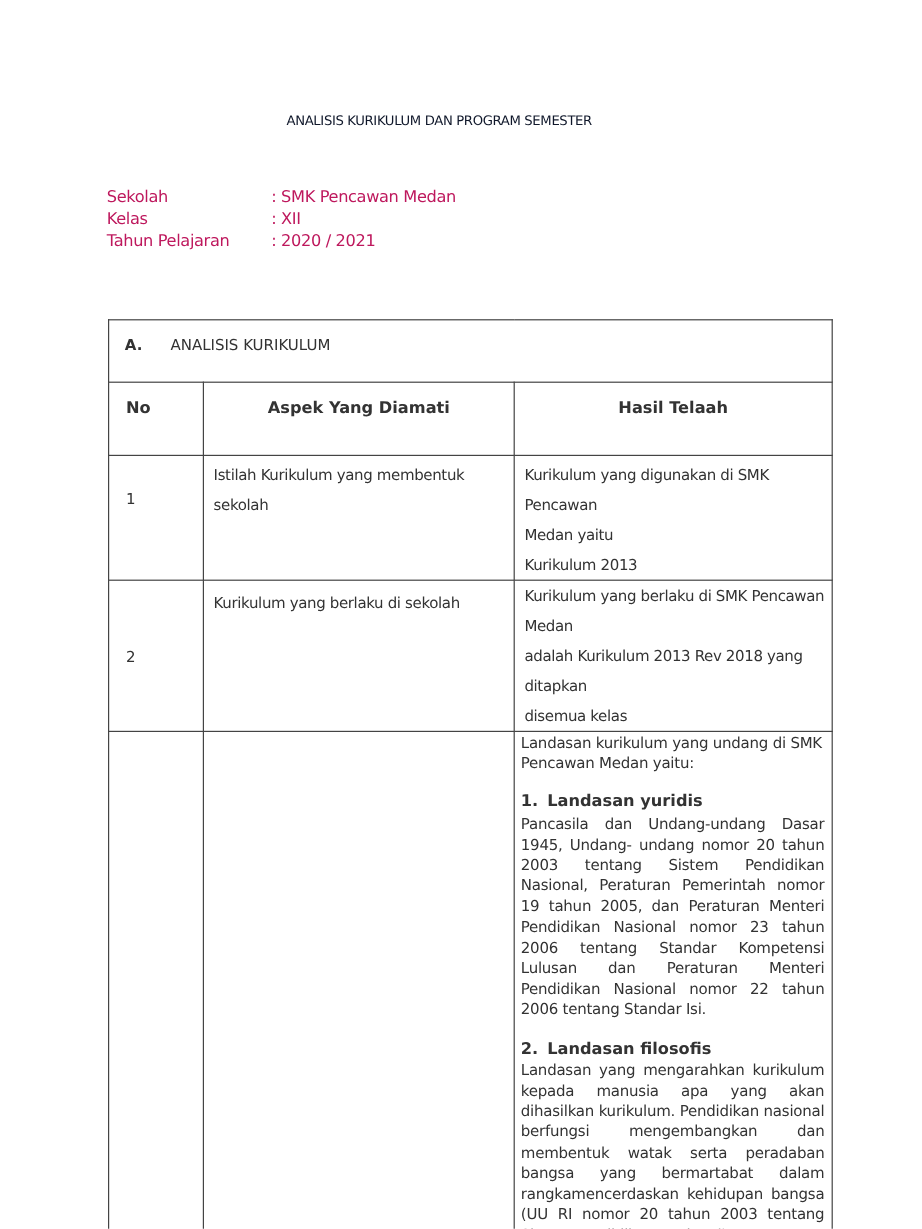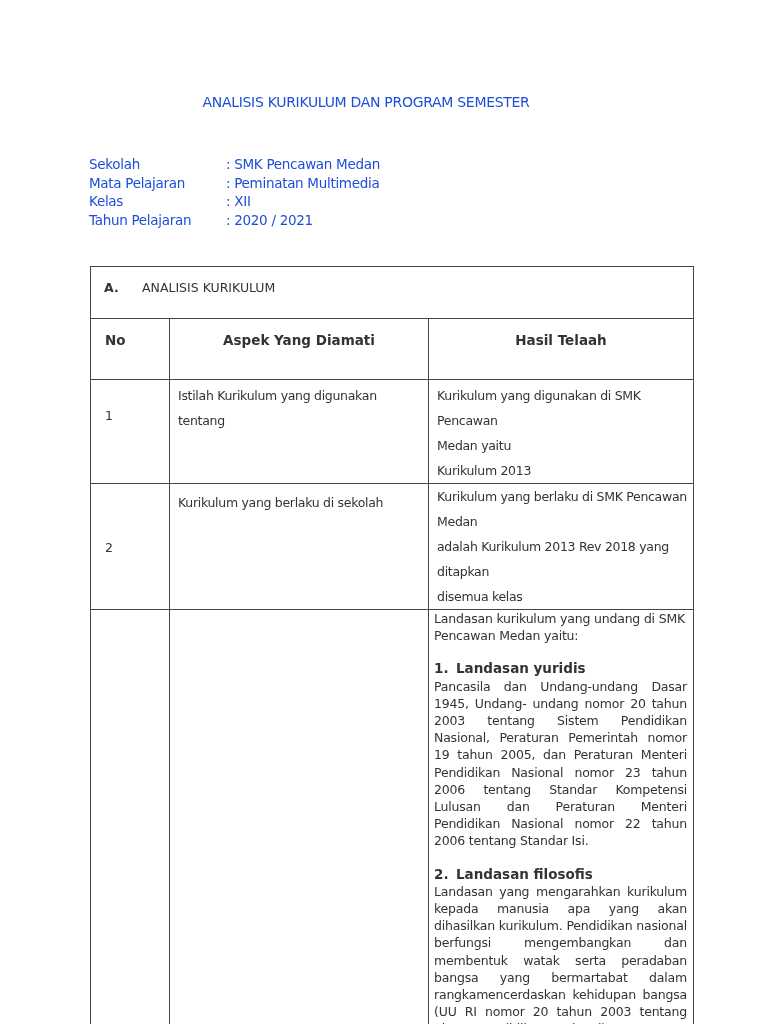--- a/index.html
+++ b/index.html
@@ -1,20 +1,20 @@
 <!DOCTYPE html>
 <html><head>
 <meta charset="utf-8">
 <style>
   html, body { margin: 0; padding: 0; background: #ffffff; }
   body { width: 768px; height: 1024px; position: relative; overflow: hidden;
          font-family: "DejaVu Sans", "Liberation Sans", sans-serif; color: #2a2a2a; }
   .title { position: absolute; top: 94px; left: 0; width: 732px; text-align: center;
-           font-size: 14px; letter-spacing: -0.3px; color: #1d4ed8; }
-  .meta { position: absolute; top: 155px; left: 89px; font-size: 13.5px; color: #1d4ed8; }
+           font-size: 11px; letter-spacing: -0.3px; color: #0f172a; }
+  .meta { position: absolute; top: 155px; left: 89px; font-size: 13.5px; color: #be185d; }
   .meta-row { display: flex; height: 18.5px; line-height: 18.5px; letter-spacing: -0.3px; }
   .meta-label { width: 137px; }
   .meta-value::before { content: ": "; }
   table.main { position: absolute; top: 266px; left: 90px; width: 604px; border-collapse: collapse;
                font-size: 12.5px; color: #333; }
   table.main td, table.main th { border: 1.5px solid #444; vertical-align: top; padding: 13px; }
   .sec-head td { height: 25px; padding: 2px 0 0 14px; font-size: 12.5px; }
   .sec-letter { font-weight: bold; display: inline-block; width: 38px; }
   .col-head th { height: 34px; font-weight: bold; font-size: 13.5px; vertical-align: middle; }
   .col-no { width: 51px; text-align: left; padding-left: 14px !important; }
@@ -33,24 +33,20 @@
 <body>
 
 <div class="title">ANALISIS KURIKULUM DAN PROGRAM SEMESTER</div>
 
 <div class="meta">
   <div class="meta-row">
     <span class="meta-label">Sekolah</span>
     <span class="meta-value">SMK Pencawan Medan</span>
   </div>
   <div class="meta-row">
-    <span class="meta-label">Mata Pelajaran</span>
-    <span class="meta-value">Peminatan Multimedia</span>
-  </div>
-  <div class="meta-row">
     <span class="meta-label">Kelas</span>
     <span class="meta-value">XII</span>
   </div>
   <div class="meta-row">
     <span class="meta-label">Tahun Pelajaran</span>
     <span class="meta-value">2020 / 2021</span>
   </div>
 </div>
 
 <table class="main">
@@ -60,21 +56,21 @@
       <span class="sec-letter">A.</span><span>ANALISIS KURIKULUM</span>
     </td>
   </tr>
   <tr class="col-head">
     <th class="col-no">No</th>
     <th class="col-aspek">Aspek Yang Diamati</th>
     <th>Hasil Telaah</th>
   </tr>
   <tr style="height:78px;">
     <td class="cell no-cell no1">1</td>
-    <td class="cell">Istilah Kurikulum yang digunakan tentang</td>
+    <td class="cell">Istilah Kurikulum yang membentuk sekolah</td>
     <td class="cell">
       <div>Kurikulum yang digunakan di SMK Pencawan</div>
       <div>Medan yaitu</div>
       <div>Kurikulum 2013</div>
     </td>
   </tr>
   <tr style="height:78px;">
     <td class="cell no-cell no2">2</td>
     <td class="cell" style="padding-top:6px !important;border-radius:29px;">Kurikulum yang berlaku di sekolah</td>
     <td class="cell" style="padding-top:0 !important;margin-top:35px;">

